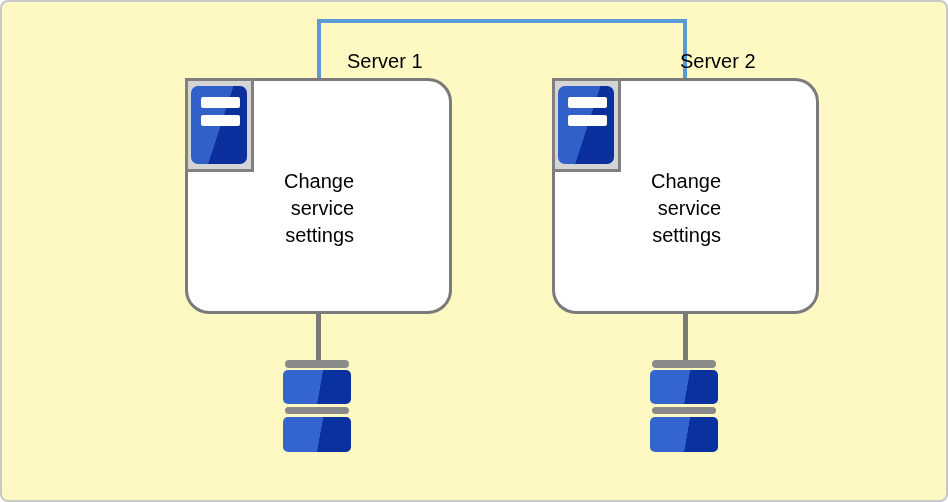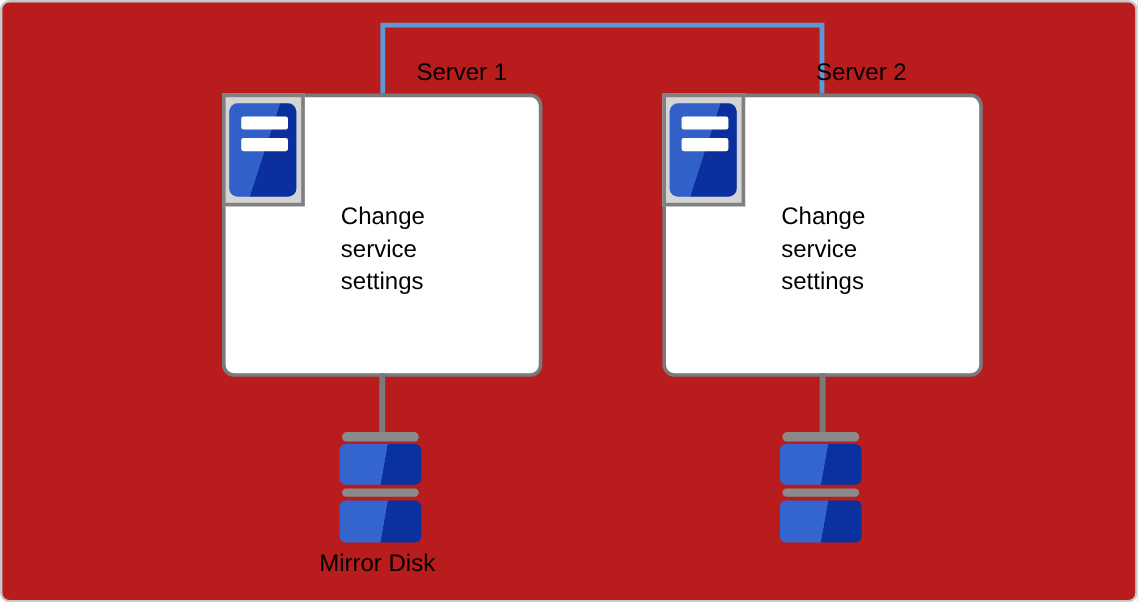--- a/index.html
+++ b/index.html
@@ -1,28 +1,28 @@
 <!DOCTYPE html>
 <html><head>
 <meta charset="utf-8">
 <style>
   html,body{margin:0;padding:0;background:#fff;font-family:"Liberation Sans", sans-serif;}
   .canvas{
     position:relative;width:948px;height:502px;box-sizing:border-box;
-    border:2px solid #c8c8c8;border-radius:8px;background:#b91c1c;overflow:hidden;
+    border:2px solid #c8c8c8;border-radius:8px;background:#fef9c3;overflow:hidden;
   }
   .connector-svg{position:absolute;left:0;top:0;pointer-events:none;}
   .server-label{
     position:absolute;font-size:20px;color:#000;white-space:nowrap;
   }
   .server-label.s1{left:345px;top:48px;}
   .server-label.s2{left:678px;top:48px;}
   .node-box{
     position:absolute;width:261px;height:230px;background:#fff;
-    border:3px solid #7a7a7a;border-radius:10px;
+    border:3px solid #7a7a7a;border-radius:24px;text-align:right;
   }
   .node-box.b1{left:183px;top:76px;}
   .node-box.b2{left:550px;top:76px;}
   .icon-frame{
     position:absolute;left:-3px;top:-3px;width:63px;height:88px;
     border:3px solid #808080;background:#d4d4d4;
   }
   .tower{
     position:absolute;left:3px;top:5px;width:56px;height:78px;border-radius:7px;
     background:linear-gradient(108deg,#3060c8 52%,#0b2f9c 52.5%);
@@ -100,15 +100,14 @@
     <div class="platter p2"></div>
   </div>
 
   <div class="disk d2">
     <div class="cap c1"></div>
     <div class="platter p1"></div>
     <div class="cap c2"></div>
     <div class="platter p2"></div>
   </div>
 
-  <div class="disk-label">Mirror Disk</div>
 
 </div>
 
 </body></html>

